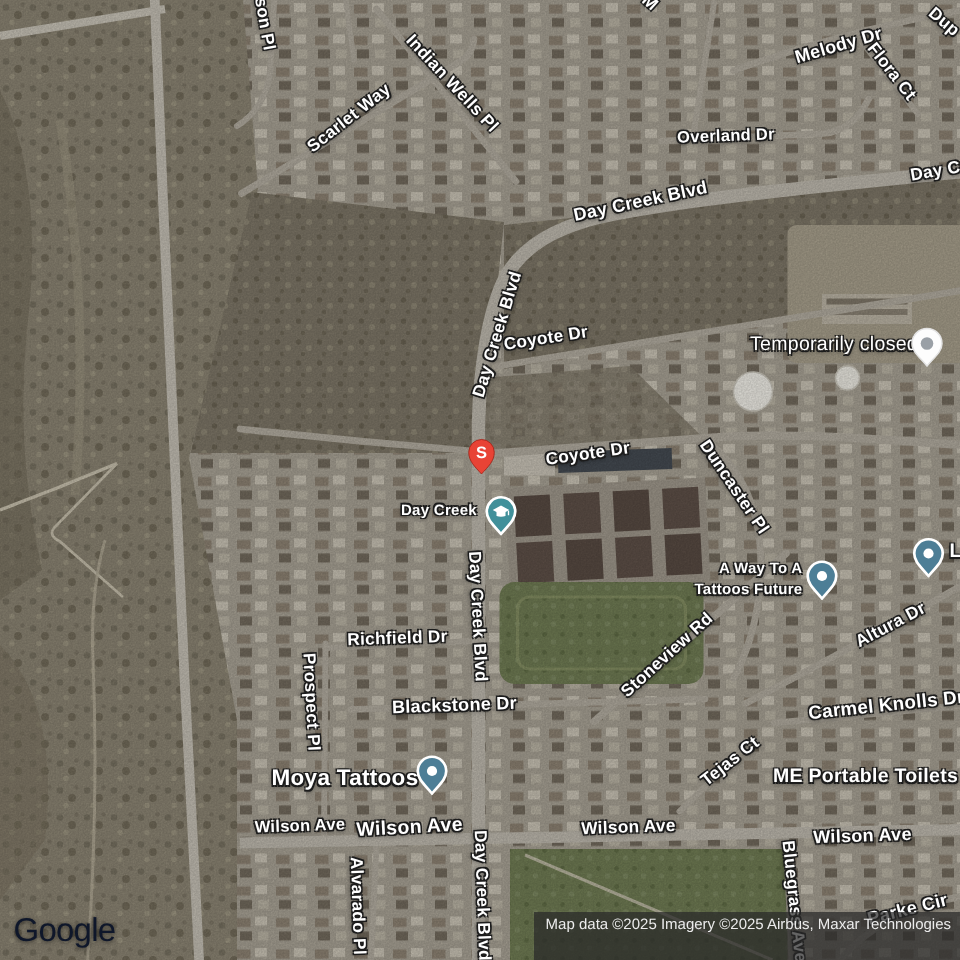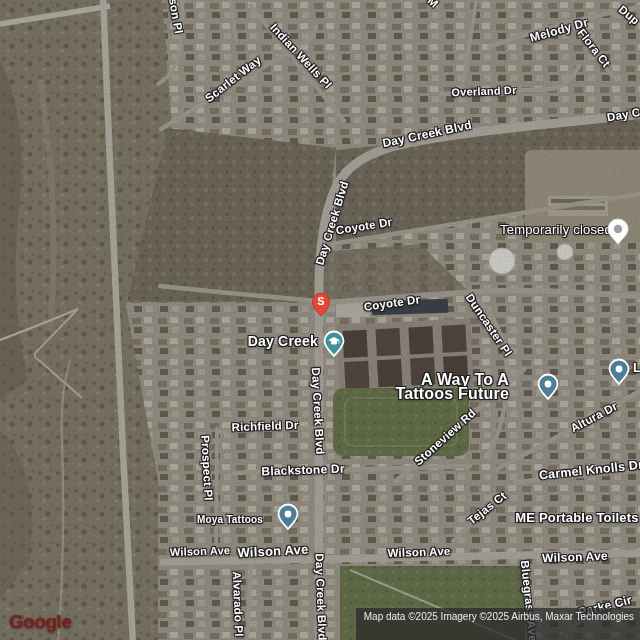--- a/index.html
+++ b/index.html
@@ -5,22 +5,22 @@
   html,body{margin:0;padding:0;background:#000;}
   #map{position:relative;width:640px;height:640px;overflow:hidden;
        font-family:"Liberation Sans",sans-serif;background:#a6a093;}
   #terrain{position:absolute;left:0;top:0;}
   .lbl{position:absolute;color:#fff;font-weight:700;white-space:nowrap;
        font-size:11.5px;letter-spacing:.2px;z-index:5;
        text-shadow:-1px -1px 0 #1c1c1c,1px -1px 0 #1c1c1c,-1px 1px 0 #1c1c1c,
                    1px 1px 0 #1c1c1c,0 1px 3px rgba(0,0,0,.75);}
   .poi-lbl{font-size:13px;line-height:14px;text-align:right;}
   .pin{position:absolute;z-index:6;}
-  #logo{position:absolute;left:9px;bottom:7px;z-index:9;color:#7f1d1d;
-        font-size:19px;font-weight:700;letter-spacing:-.5px;
+  #logo{position:absolute;left:9px;bottom:7px;z-index:9;color:#0f172a;
+        font-size:22px;font-weight:400;letter-spacing:-.5px;
         text-shadow:0 1px 3px rgba(0,0,0,.55);}
   #attrib{position:absolute;right:0;bottom:0;z-index:9;height:32px;
           background:rgba(40,40,40,.72);color:#ececec;font-size:10px;
           line-height:18px;padding:0 6px 0 8px;white-space:nowrap;}
 </style>
 </head>
 <body>
 
 <div id="map">
 
@@ -158,29 +158,29 @@
   <div class="lbl" style="left:200px;top:551px;font-size:11px;transform:translate(-50%,-50%) rotate(-2deg);">Wilson Ave</div>
   <div class="lbl" style="left:273px;top:551px;font-size:13px;transform:translate(-50%,-50%) rotate(-3deg);">Wilson Ave</div>
   <div class="lbl" style="left:419px;top:552px;transform:translate(-50%,-50%) rotate(-2deg);">Wilson Ave</div>
   <div class="lbl" style="left:575px;top:557px;font-size:12px;transform:translate(-50%,-50%) rotate(-2deg);">Wilson Ave</div>
   <div class="lbl" style="left:238px;top:604px;transform:translate(-50%,-50%) rotate(88deg);">Alvarado Pl</div>
   <div class="lbl" style="left:321px;top:597px;transform:translate(-50%,-50%) rotate(88deg);">Day Creek Blvd</div>
   <div class="lbl" style="left:529px;top:601px;transform:translate(-50%,-50%) rotate(84deg);">Bluegrass Ave</div>
   <div class="lbl" style="left:605px;top:606px;font-size:12px;transform:translate(-50%,-50%) rotate(-14deg);">Parke Cir</div>
   <div class="lbl" style="left:433px;top:2px;transform:translate(-50%,-50%) rotate(42deg);">M</div>
 
-  <div class="lbl poi-lbl" style="left:318px;top:341px;font-size:14px;transform:translate(-100%,-50%);">
+  <div class="lbl poi-lbl" style="left:318px;top:341px;font-size:10px;transform:translate(-100%,-50%);">
     <div>Day Creek</div>
   </div>
   <div class="lbl" style="left:556px;top:229px;font-size:13px;font-weight:500;transform:translate(-50%,-50%);">Temporarily closed</div>
-  <div class="lbl poi-lbl" style="left:509px;top:387px;font-size:16px;transform:translate(-100%,-50%);">
+  <div class="lbl poi-lbl" style="left:535px;top:387px;font-size:10px;transform:translate(-100%,-50%);">
     <div>A Way To A</div>
     <div>Tattoos Future</div>
   </div>
-  <div class="lbl" style="left:230px;top:519px;font-size:10px;transform:translate(-50%,-50%);">Moya Tattoos</div>
+  <div class="lbl" style="left:230px;top:519px;font-size:15px;transform:translate(-50%,-50%);">Moya Tattoos</div>
   <div class="lbl" style="left:577px;top:517px;font-size:13px;transform:translate(-50%,-50%);">ME Portable Toilets</div>
   <div class="lbl" style="left:637px;top:367px;font-size:13px;transform:translate(-50%,-50%);">L</div>
 
   <svg class="pin" style="left:310px;top:290px;" width="22" height="27" viewBox="-11 -26 22 27">
     <path d="M0,0 C-4.5,-5 -8.5,-8.5 -8.5,-14.5 A8.5,8.5 0 1,1 8.5,-14.5 C8.5,-8.5 4.5,-5 0,0 Z" fill="#e84335" stroke="#a4271c" stroke-width=".6"></path>
     <text x="0" y="-10.6" text-anchor="middle" font-size="11" font-weight="bold" fill="#fff" font-family="Liberation Sans, sans-serif">S</text>
   </svg>
 
   <svg class="pin" style="left:322px;top:329px;" width="24" height="28" viewBox="-12 -25 24 28">
     <path d="M0,2 C-5,-4 -9.5,-7.5 -9.5,-13 A9.5,9.5 0 1,1 9.5,-13 C9.5,-7.5 5,-4 0,2 Z" fill="#41909a" stroke="#fff" stroke-width="1.8"></path>

